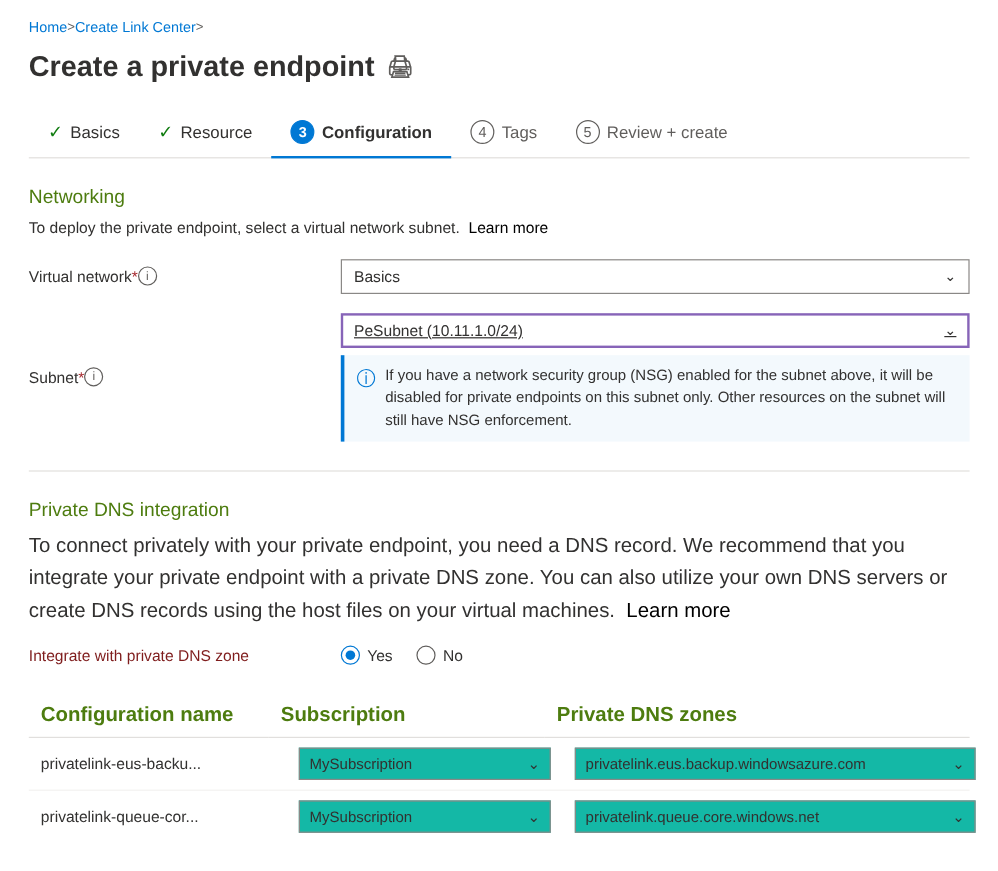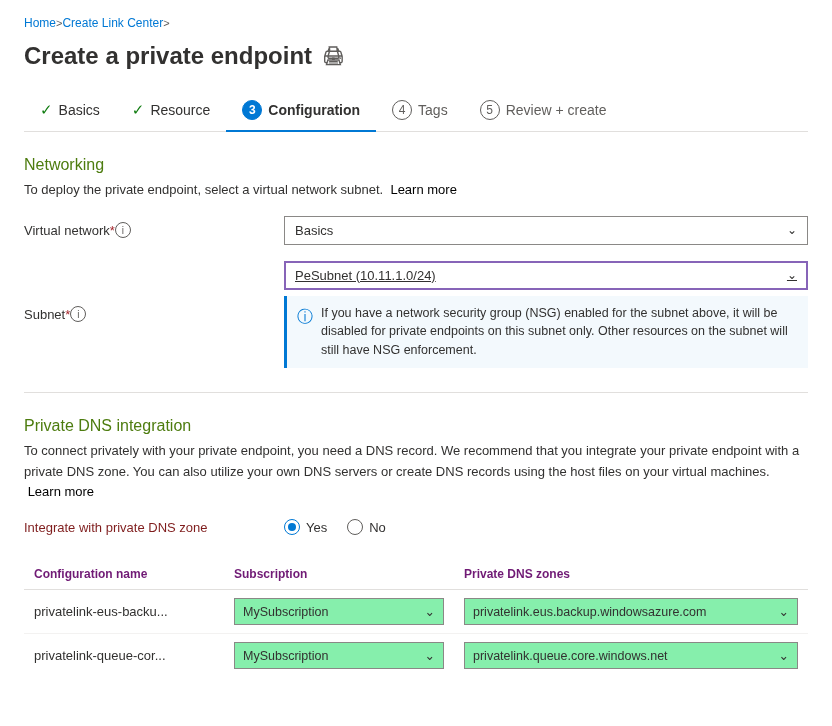--- a/index.html
+++ b/index.html
@@ -152,21 +152,21 @@
       color: #323130;
       line-height: 1.5;
     }
     .nsg-note-icon { color: #0078d4; font-size: 16px; flex-shrink: 0; margin-top: 1px; }
     .divider {
       border: none;
       border-top: 1px solid #e1dfdd;
       margin: 24px 0;
     }
     .dns-desc {
-      font-size: 13px;
+      font-size: 17px;
       color: #323130;
       line-height: 1.6;
       margin-bottom: 16px;
     }
     .radio-row {
       display: flex;
       align-items: center;
       gap: 0;
       margin-bottom: 24px;
     }
@@ -208,23 +208,23 @@
       border-radius: 50%;
       background: #0078d4;
     }
     .dns-table {
       width: 100%;
       border-collapse: collapse;
       margin-top: 0;
     }
     .dns-table th {
       text-align: left;
-      font-size: 12px;
+      font-size: 17px;
       font-weight: 600;
-      color: #701a75;
+      color: #4d7c0f;
       padding: 8px 10px;
       border-bottom: 1px solid #e1dfdd;
     }
     .dns-table td {
       padding: 8px 10px;
       font-size: 13px;
       color: #323130;
       border-bottom: 1px solid #f3f2f1;
       vertical-align: middle;
     }
@@ -234,22 +234,23 @@
     .col-dns { flex: 1; }
     .select-sm {
       display: flex;
       align-items: center;
       justify-content: space-between;
       border: 1px solid #8a8886;
       padding: 5px 8px;
       font-size: 12.5px;
       color: #323130;
       cursor: pointer;
-      background: #86efac;
+      background: #14b8a6;
       width: 100%;
+      margin-left: 15px;
     }
   </style>
 </head>
 <body>
 
 <div class="breadcrumb">
   <a>Home</a>
   <span class="breadcrumb-sep">&gt;</span>
   <a>Create Link Center</a>
   <span class="breadcrumb-sep">&gt;</span>

